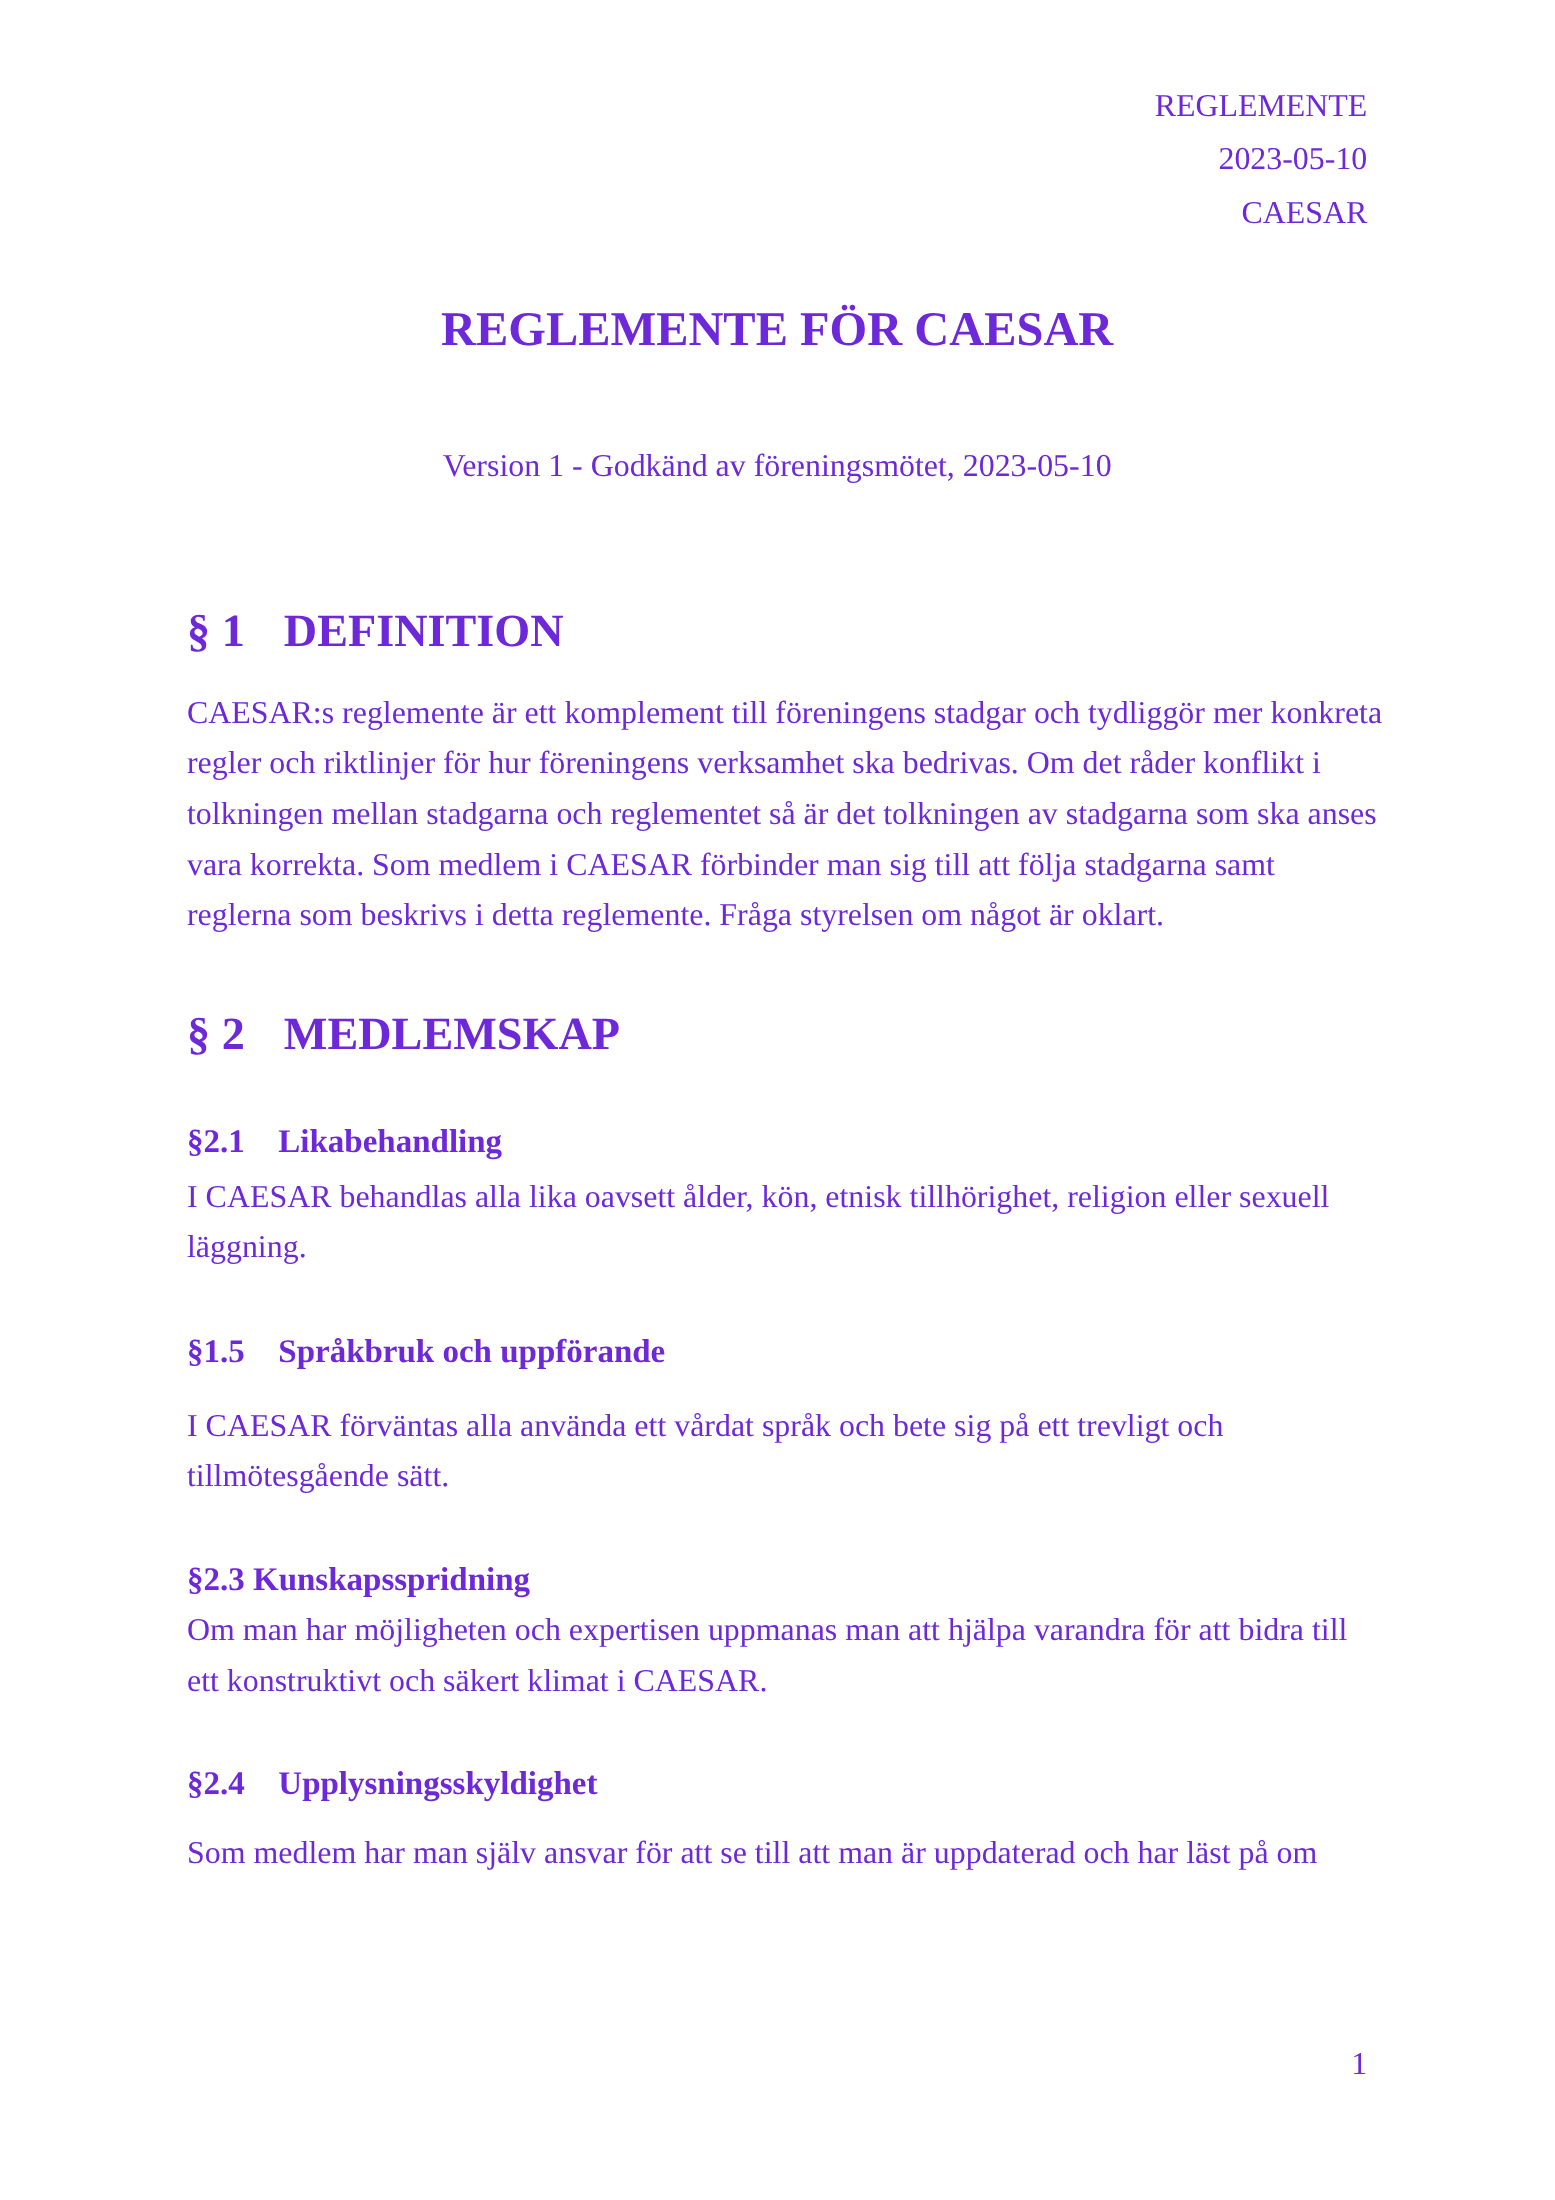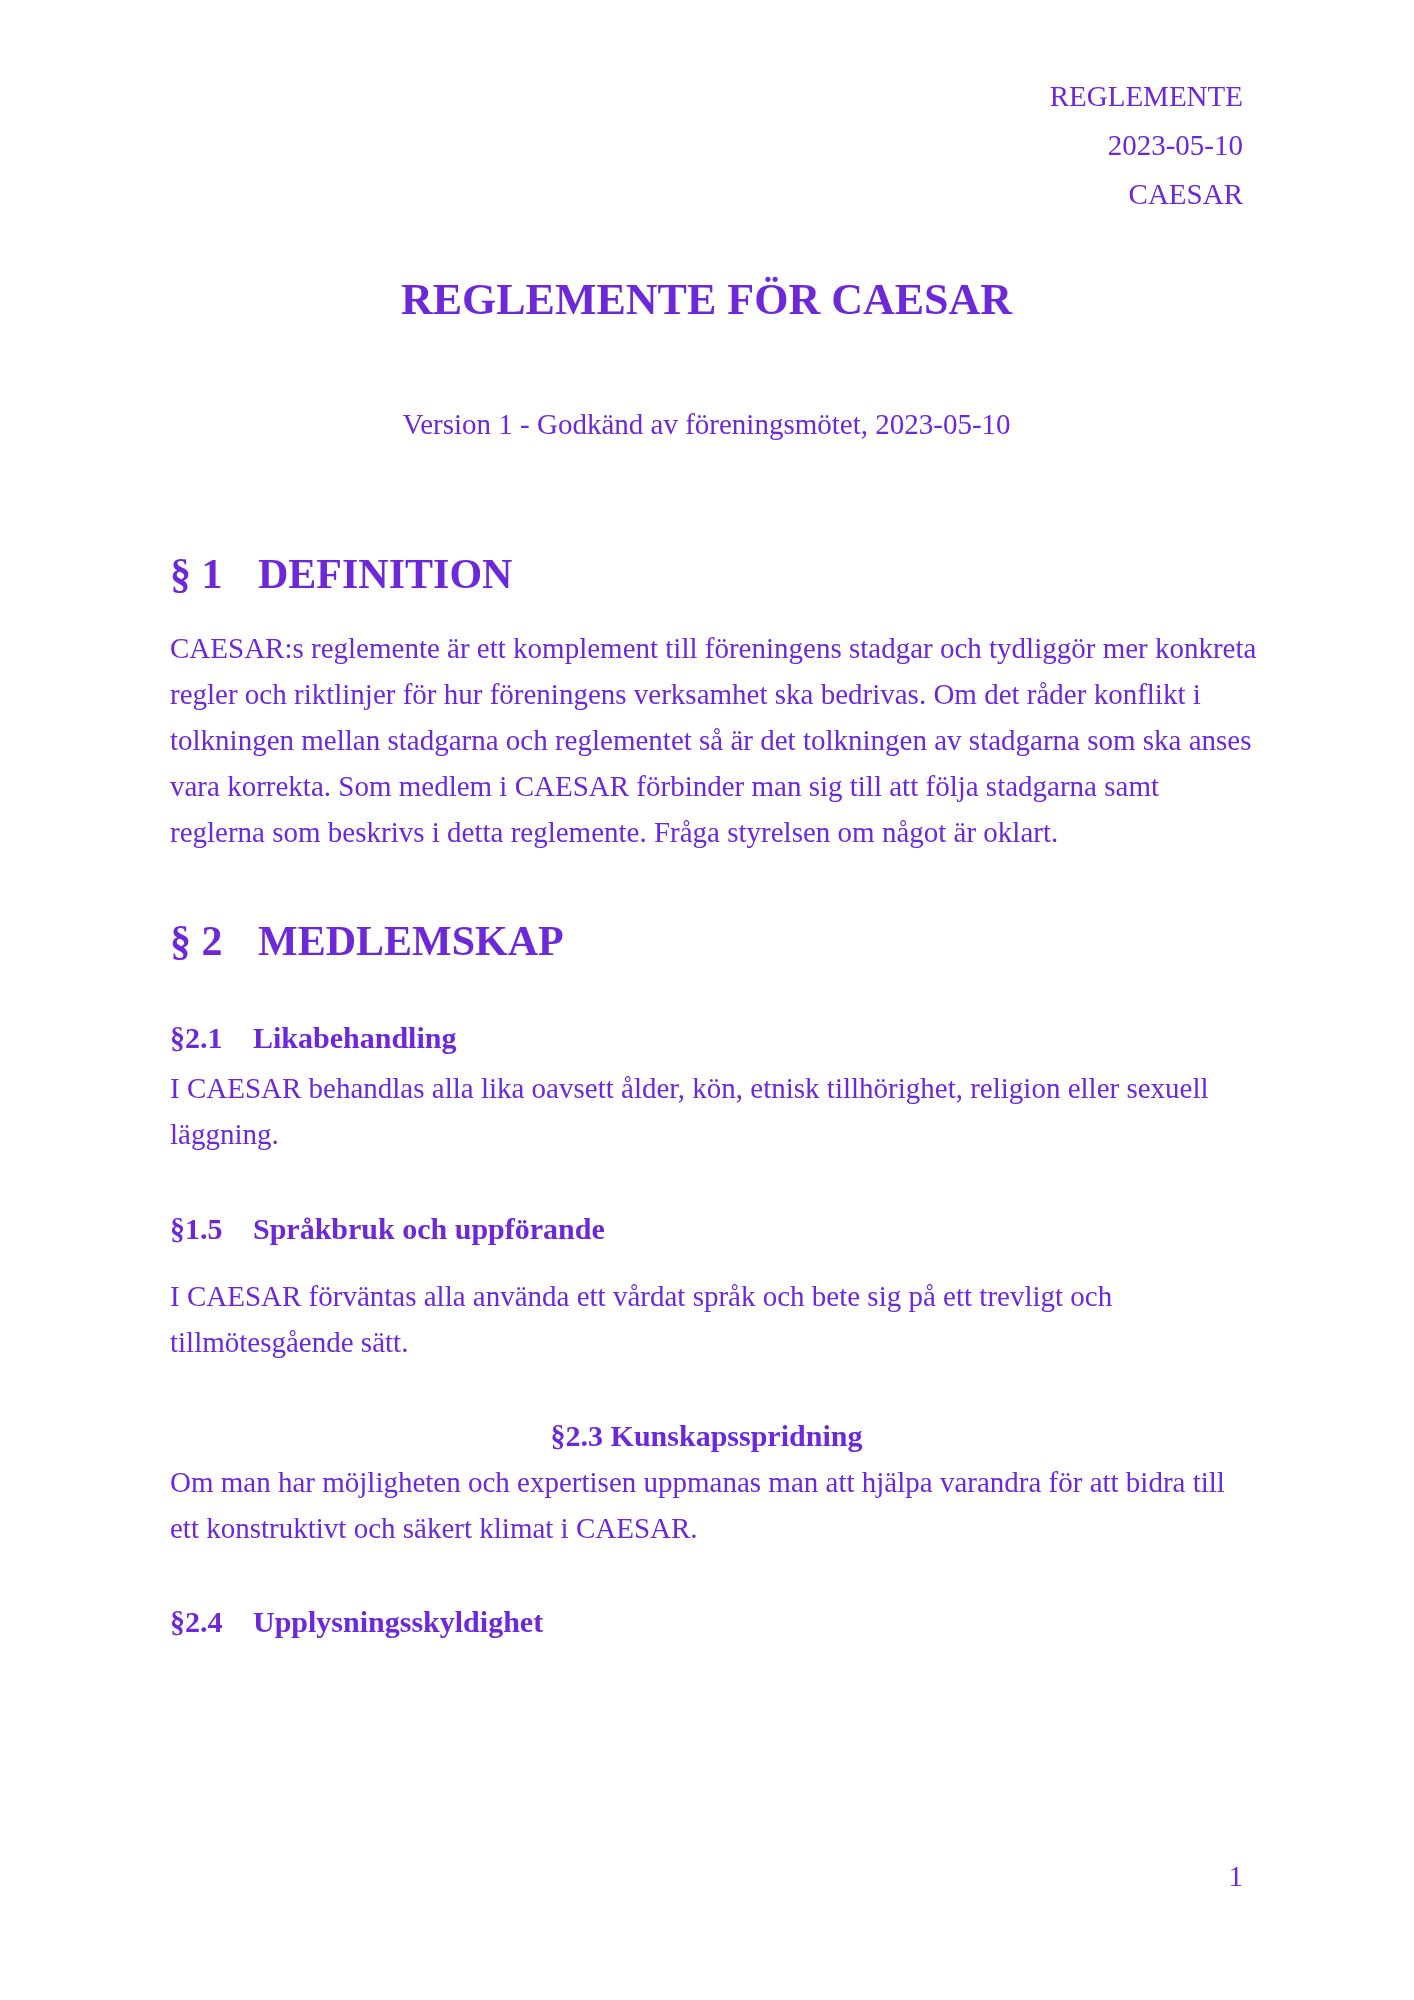--- a/index.html
+++ b/index.html
@@ -65,21 +65,21 @@
     white-space: pre-line;
   }
   
   .mt-h1-def  { margin-top: 102px; }
   .mt-p1      { margin-top: 26px; }
   .mt-h1-med  { margin-top: 61px; }
   .mt-h2-21   { margin-top: 49px; }
   .mt-p21     { margin-top: 4px; }
   .mt-h2-22   { margin-top: 49px; }
   .mt-p22     { margin-top: 21px; }
-  .mt-h2-23   { margin-top: 48px; text-align: center; }
+  .mt-h2-23   { margin-top: 48px; }
   .mt-p23     { }
   .mt-h2-24   { margin-top: 48px; }
   .mt-p24     { margin-top: 17px; }
   .page-number {
     position: absolute;
     top: 1853px;
     right: 171px;
     font-size: 29px;
     line-height: 46px;
   }
@@ -114,16 +114,17 @@
 
   <h3 class="sec-h2 mt-h2-22"><span class="hnum-2">§1.5</span><span>Språkbruk och uppförande</span></h3>
   <p class="para mt-p22">I CAESAR förväntas alla använda ett vårdat språk och bete sig på ett trevligt och
 tillmötesgående sätt.</p>
 
   <h3 class="sec-h2 mt-h2-23"><span>§2.3</span> <span>Kunskapsspridning</span></h3>
   <p class="para mt-p23">Om man har möjligheten och expertisen uppmanas man att hjälpa varandra för att bidra till
 ett konstruktivt och säkert klimat i CAESAR.</p>
 
   <h3 class="sec-h2 mt-h2-24"><span class="hnum-2">§2.4</span><span>Upplysningsskyldighet</span></h3>
+  <p class="para mt-p24">Som medlem har man själv ansvar för att se till att man är uppdaterad och har läst på om</p>
 
   <div class="page-number">1</div>
 
 </div>
 
 </body></html>

